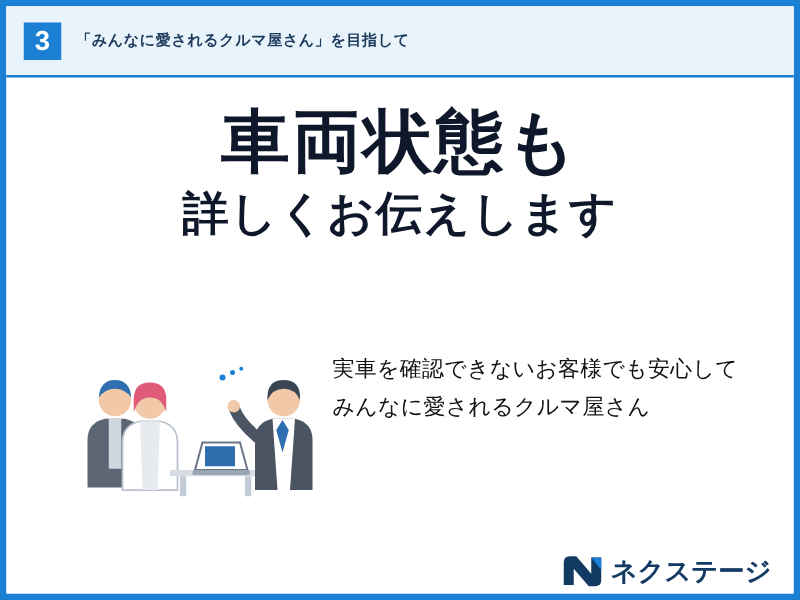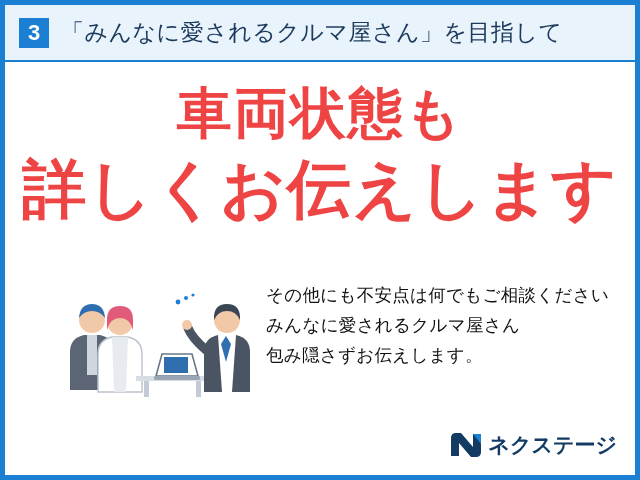--- a/index.html
+++ b/index.html
@@ -42,43 +42,43 @@
     font-size: 22px;
     font-weight: bold;
     display: flex;
     align-items: center;
     justify-content: center;
     line-height: 1;
     flex: none;
   }
   .header-title {
     margin-left: 12px;
-    font-size: 23px;
-    font-weight: normal;
+    font-size: 12px;
+    font-weight: bold;
     color: #1b3a5c;
     letter-spacing: 0.5px;
     white-space: nowrap;
   }
   
   .headline {
     position: absolute;
     left: 0;
     top: 75px;
     width: 630px;
     text-align: center;
-    color: #ef4444;
+    color: #0f172a;
   }
   .headline .line1 {
     font-size: 55px;
     font-weight: bold;
     line-height: 1.2;
     letter-spacing: 2px;
   }
   .headline .line2 {
-    font-size: 64px;
+    font-size: 37px;
     font-weight: bold;
     line-height: 1.35;
     letter-spacing: 1px;
   }
   
   .body-section {
     position: absolute;
     left: 0;
     top: 275px;
     width: 630px;
@@ -98,21 +98,21 @@
     font-size: 17.5px;
     line-height: 1.72;
     color: #111111;
     white-space: nowrap;
   }
   .desc div { letter-spacing: 0.3px; }
   
   .footer {
     position: absolute;
     right: 18px;
-    bottom: 16px;
+    bottom: 4px;
     display: flex;
     align-items: center;
   }
   .logo-mark {
     width: 34px;
     height: 26px;
     flex: none;
   }
   .logo-text {
     margin-left: 6px;
@@ -180,23 +180,22 @@
           <path d="M166 56 L171 64 L166 82 L161 64 Z" fill="#2f6fb0"></path>
           <circle cx="167" cy="40" r="13" fill="#f2c9a8"></circle>
           <path d="M154 40 Q153 24 167 24 Q181 24 180 40 Q176 31 167 31 Q158 31 154 40 Z" fill="#3b4654"></path>
           <path d="M146 70 Q132 58 128 48" stroke="#4a5462" stroke-width="9" fill="none" stroke-linecap="round"></path>
           <circle cx="127" cy="45" r="5" fill="#f2c9a8"></circle>
         </g>
       </svg>
     </div>
 
     <div class="desc">
-      <div>その他にも不安点は何でもご相談ください</div>
+      <div>実車を確認できないお客様でも安心して</div>
       <div>みんなに愛されるクルマ屋さん</div>
-      <div>包み隠さずお伝えします。</div>
     </div>
 
   </div>
 
   <div class="footer">
     <div class="logo-mark">
       <svg width="34" height="26" viewBox="0 0 34 26" xmlns="http://www.w3.org/2000/svg">
         <path d="M2 24 L2 6 Q2 1 7 1 L12 1 L24 15 L24 2 L32 2 L32 20 Q32 25 27 25 L22 25 L10 11 L10 24 Z" fill="#123a63"></path>
         <path d="M24 2 L32 2 L32 12 Z" fill="#1b7fd4"></path>
       </svg>

